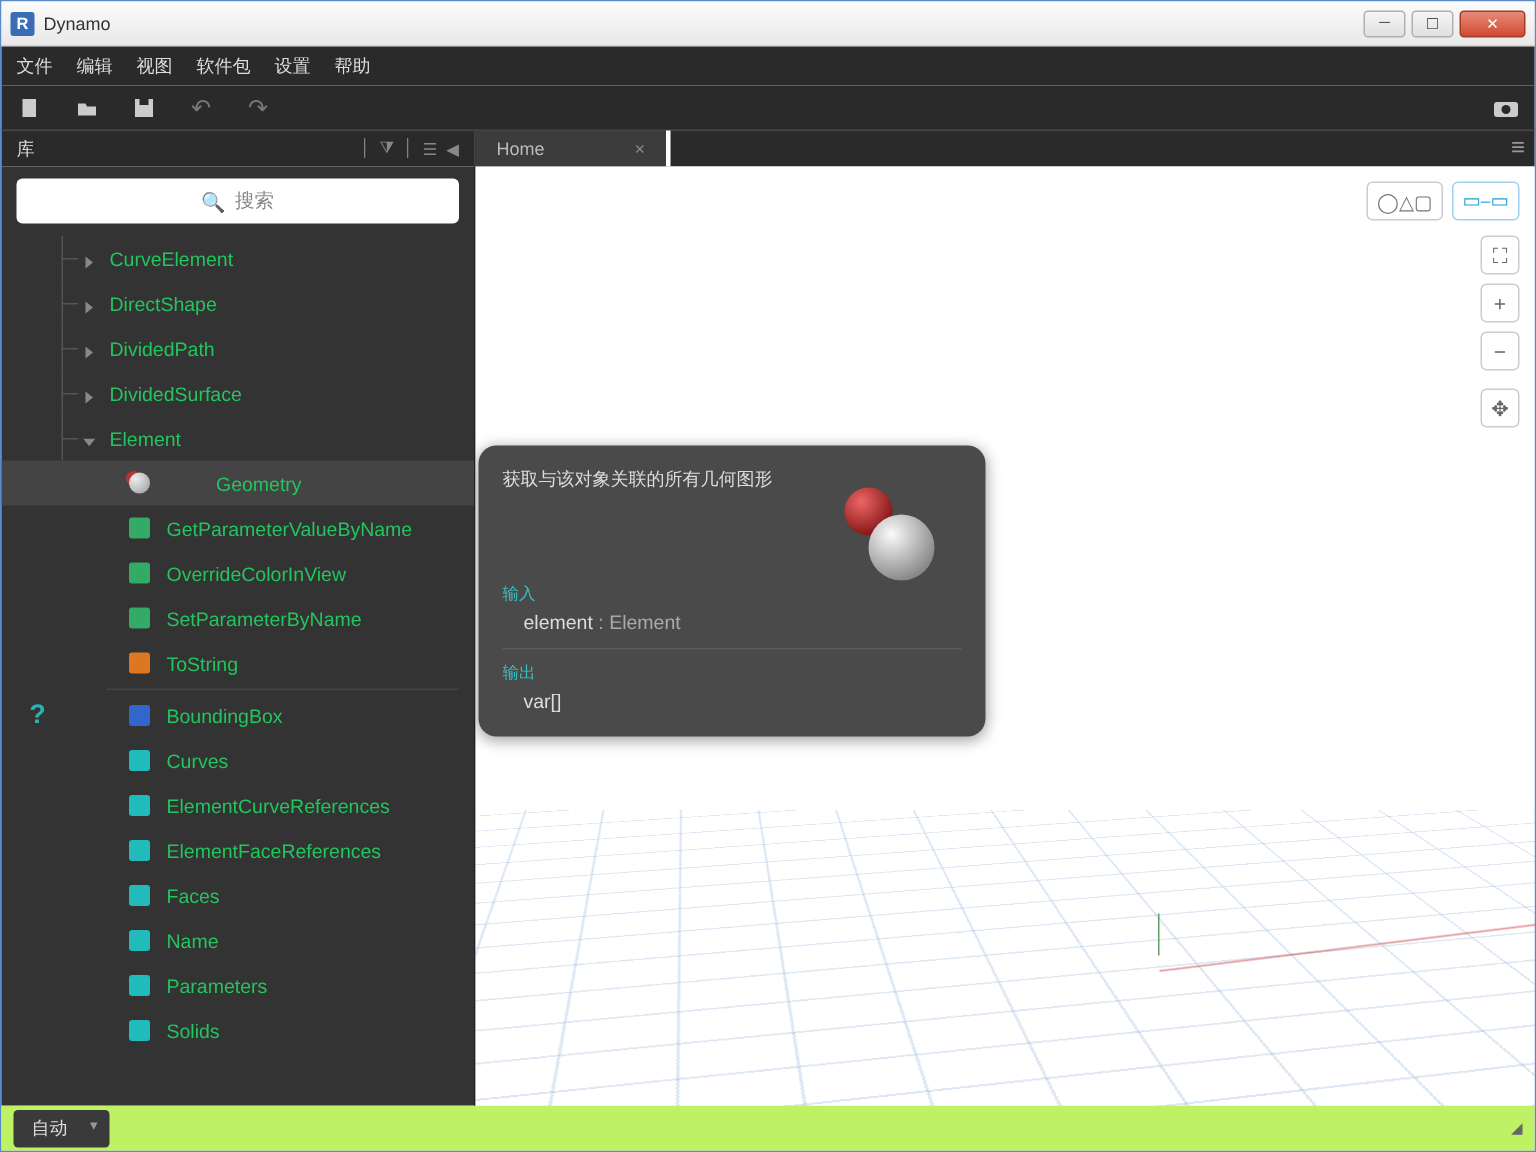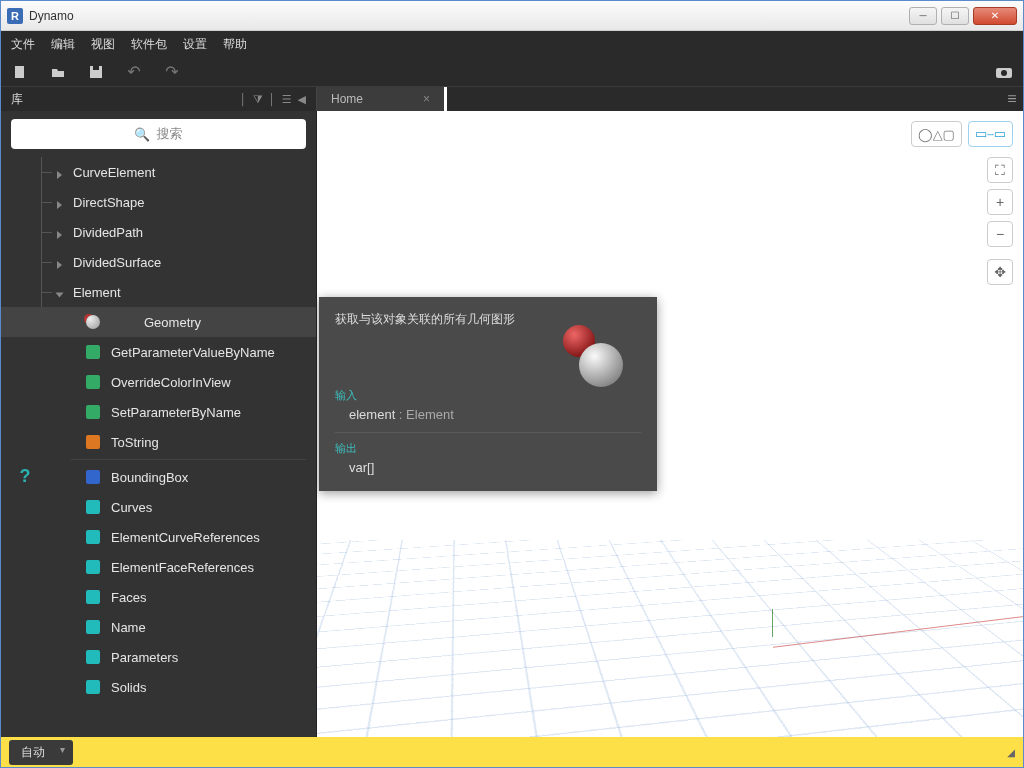--- a/index.html
+++ b/index.html
@@ -35,21 +35,21 @@
 
 .main { flex: 1; display: flex; min-height: 0; }
 
 
 .sidebar { width: 316px; background: #333; display: flex; flex-direction: column; border-right: 1px solid #222; position: relative; }
 .searchwrap { padding: 8px 10px; }
 .searchbox { width: 100%; height: 30px; background: #fff; border-radius: 4px; border: none; text-align: center; font-size: 13px; color: #888; display: flex; align-items: center; justify-content: center; gap: 6px; }
 .tree { flex: 1; overflow-y: auto; padding-bottom: 10px; }
 .tree::-webkit-scrollbar { width: 8px; }
 .tree::-webkit-scrollbar-thumb { background: #555; }
-.treerow { display: flex; align-items: center; height: 30px; color: #e5e5e5; font-size: 13px; cursor: pointer; padding-left: 44px; position: relative; }
+.treerow { display: flex; align-items: center; height: 30px; color: #22c55e; font-size: 13px; cursor: pointer; padding-left: 44px; position: relative; }
 .treerow.parent::before { content:""; position:absolute; left:56px; top:14px; width:0; height:0; border-top:4px solid transparent; border-bottom:4px solid transparent; border-left:5px solid #888; }
 .treerow.parent.open::before { transform: rotate(90deg); }
 .treerow.parent .connector { position:absolute; left:40px; top:0; bottom:0; width:12px; border-left:1px solid #555; }
 .treerow.parent .connector::after { content:""; position:absolute; top:15px; left:0; width:10px; border-top:1px solid #555; }
 .treerow.parent .lbl { margin-left: 28px; }
 .treerow.child { padding-left: 84px; }
 .treerow.child.selected { background: #444; gap: 33px; }
 .treerow.child .icon { width: 16px; height: 16px; margin-right: 10px; display: inline-flex; align-items: center; justify-content: center; }
 .gutterbtn { position: absolute; left: 12px; width: 24px; height: 24px; display: flex; align-items: center; justify-content: center; }
 .plus { color: #6cbf3c; font-size: 22px; font-weight: bold; }
@@ -62,40 +62,40 @@
   repeating-linear-gradient( 75deg, rgba(120,160,210,.25) 0 1px, transparent 1px 38px),
   repeating-linear-gradient(-10deg, rgba(120,160,210,.25) 0 1px, transparent 1px 20px);
   transform: perspective(700px) rotateX(62deg) translateY(140px) scale(1.6);
   transform-origin: 50% 60%;
   top: 300px;
 }
 .axis-x { position:absolute; left: 455px; top: 520px; width: 260px; height: 1px; background: rgba(200,60,60,.6); transform: rotate(-7deg); }
 .axis-y { position:absolute; left: 455px; top: 498px; width: 1px; height: 28px; background: rgba(60,140,60,.8); }
 
 
-.tooltip { position: absolute; left: 2px; top: 186px; width: 338px; background: #4a4a4a; border-radius: 0; color: #ddd; padding: 14px 16px 16px; box-shadow: 0 2px 10px rgba(0,0,0,.4); }
+.tooltip { position: absolute; left: 2px; top: 186px; width: 338px; background: #4a4a4a; border-radius: 12px; color: #ddd; padding: 14px 16px 16px; box-shadow: 0 2px 10px rgba(0,0,0,.4); }
 .tooltip .desc { font-size: 12px; margin-bottom: 60px; }
 .tooltip .spheres { position: absolute; right: 24px; top: 24px; width: 80px; height: 70px; }
 .sphere { position: absolute; border-radius: 50%; }
 .sphere.red { width: 32px; height: 32px; left: 10px; top: 4px; background: radial-gradient(circle at 35% 30%, #e66, #8a1a1a 70%); }
 .sphere.grey { width: 44px; height: 44px; left: 26px; top: 22px; background: radial-gradient(circle at 35% 30%, #fafafa, #888 75%); }
 .tooltip .section { color: #3dbdbd; font-size: 11px; margin-top: 8px; }
 .tooltip .sig { font-size: 13px; margin-top: 4px; margin-left: 14px; }
 .tooltip .sig .type { color: #aaa; }
 .tooltip hr { border: none; border-top: 1px solid #5a5a5a; margin: 10px 0 4px; }
 
 
 .vctrls-top { position:absolute; right: 10px; top: 10px; display: flex; gap: 6px; }
 .vbtn-group { background: #fff; border: 1px solid #ccc; border-radius: 4px; display: flex; align-items: center; padding: 2px 6px; height: 26px; gap: 6px; color: #777; font-size: 13px; }
 .vbtn-group.accent { color: #2a9fd6; border-color: #9fd0ee; }
 .vctrls-side { position:absolute; right: 10px; top: 46px; display: flex; flex-direction: column; gap: 6px; }
 .sqbtn { width: 26px; height: 26px; background: #fff; border: 1px solid #ccc; border-radius: 4px; display: flex; align-items: center; justify-content: center; color: #666; font-size: 14px; cursor: pointer; }
 
 
-.bottombar { height: 30px; background: #fde047; display: flex; align-items: center; padding: 0 8px; }
+.bottombar { height: 30px; background: #bef264; display: flex; align-items: center; padding: 0 8px; }
 .runmode { background: #3a3a3a; color: #ddd; font-size: 12px; padding: 4px 28px 4px 12px; border-radius: 3px; position: relative; cursor: pointer; }
 .runmode::after { content:"▾"; position:absolute; right:8px; top:4px; color:#999; font-size:10px; }
 .resize { margin-left: auto; color: #666; font-size: 10px; }
 
 
 .ic { width:14px; height:14px; position:relative; }
 .ic-geom { background: radial-gradient(circle at 30% 30%, #eee, #999); border-radius:50%; box-shadow: -4px -3px 0 -2px #b33; }
 .ic-green { background:#3a6; border-radius:2px; }
 .ic-teal { background:#2bb; border-radius:2px; }
 .ic-blue { background:#36c; border-radius:2px; }

